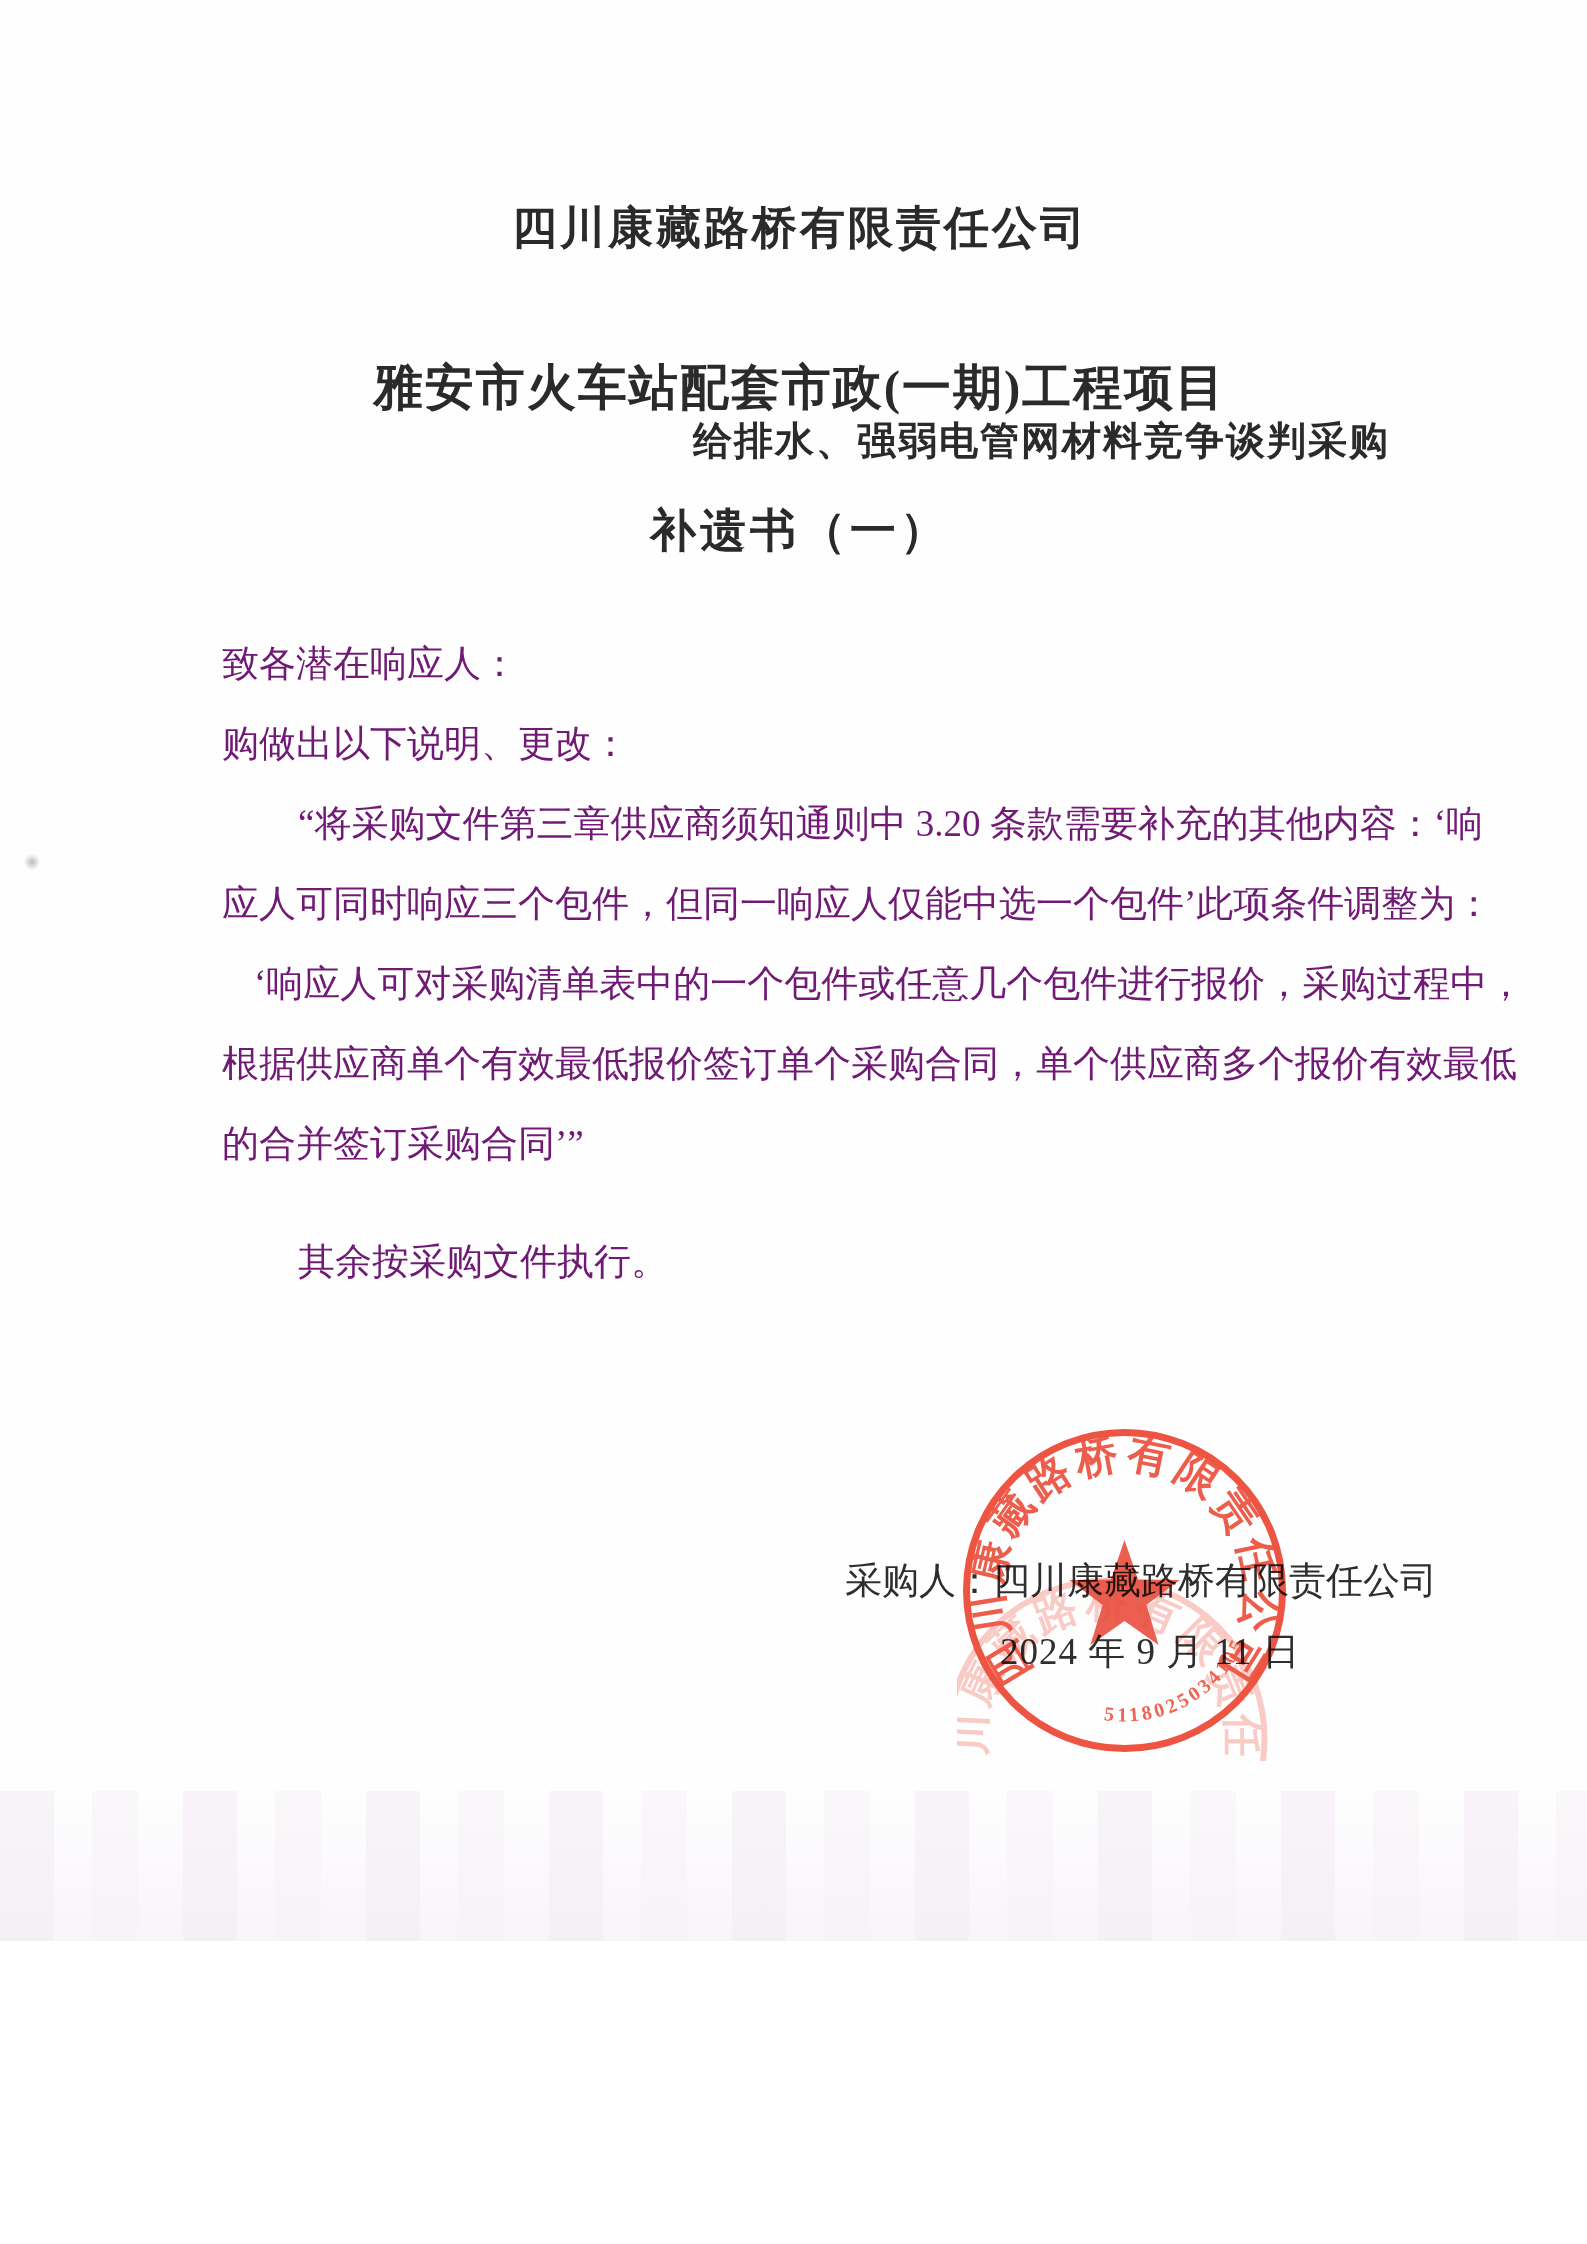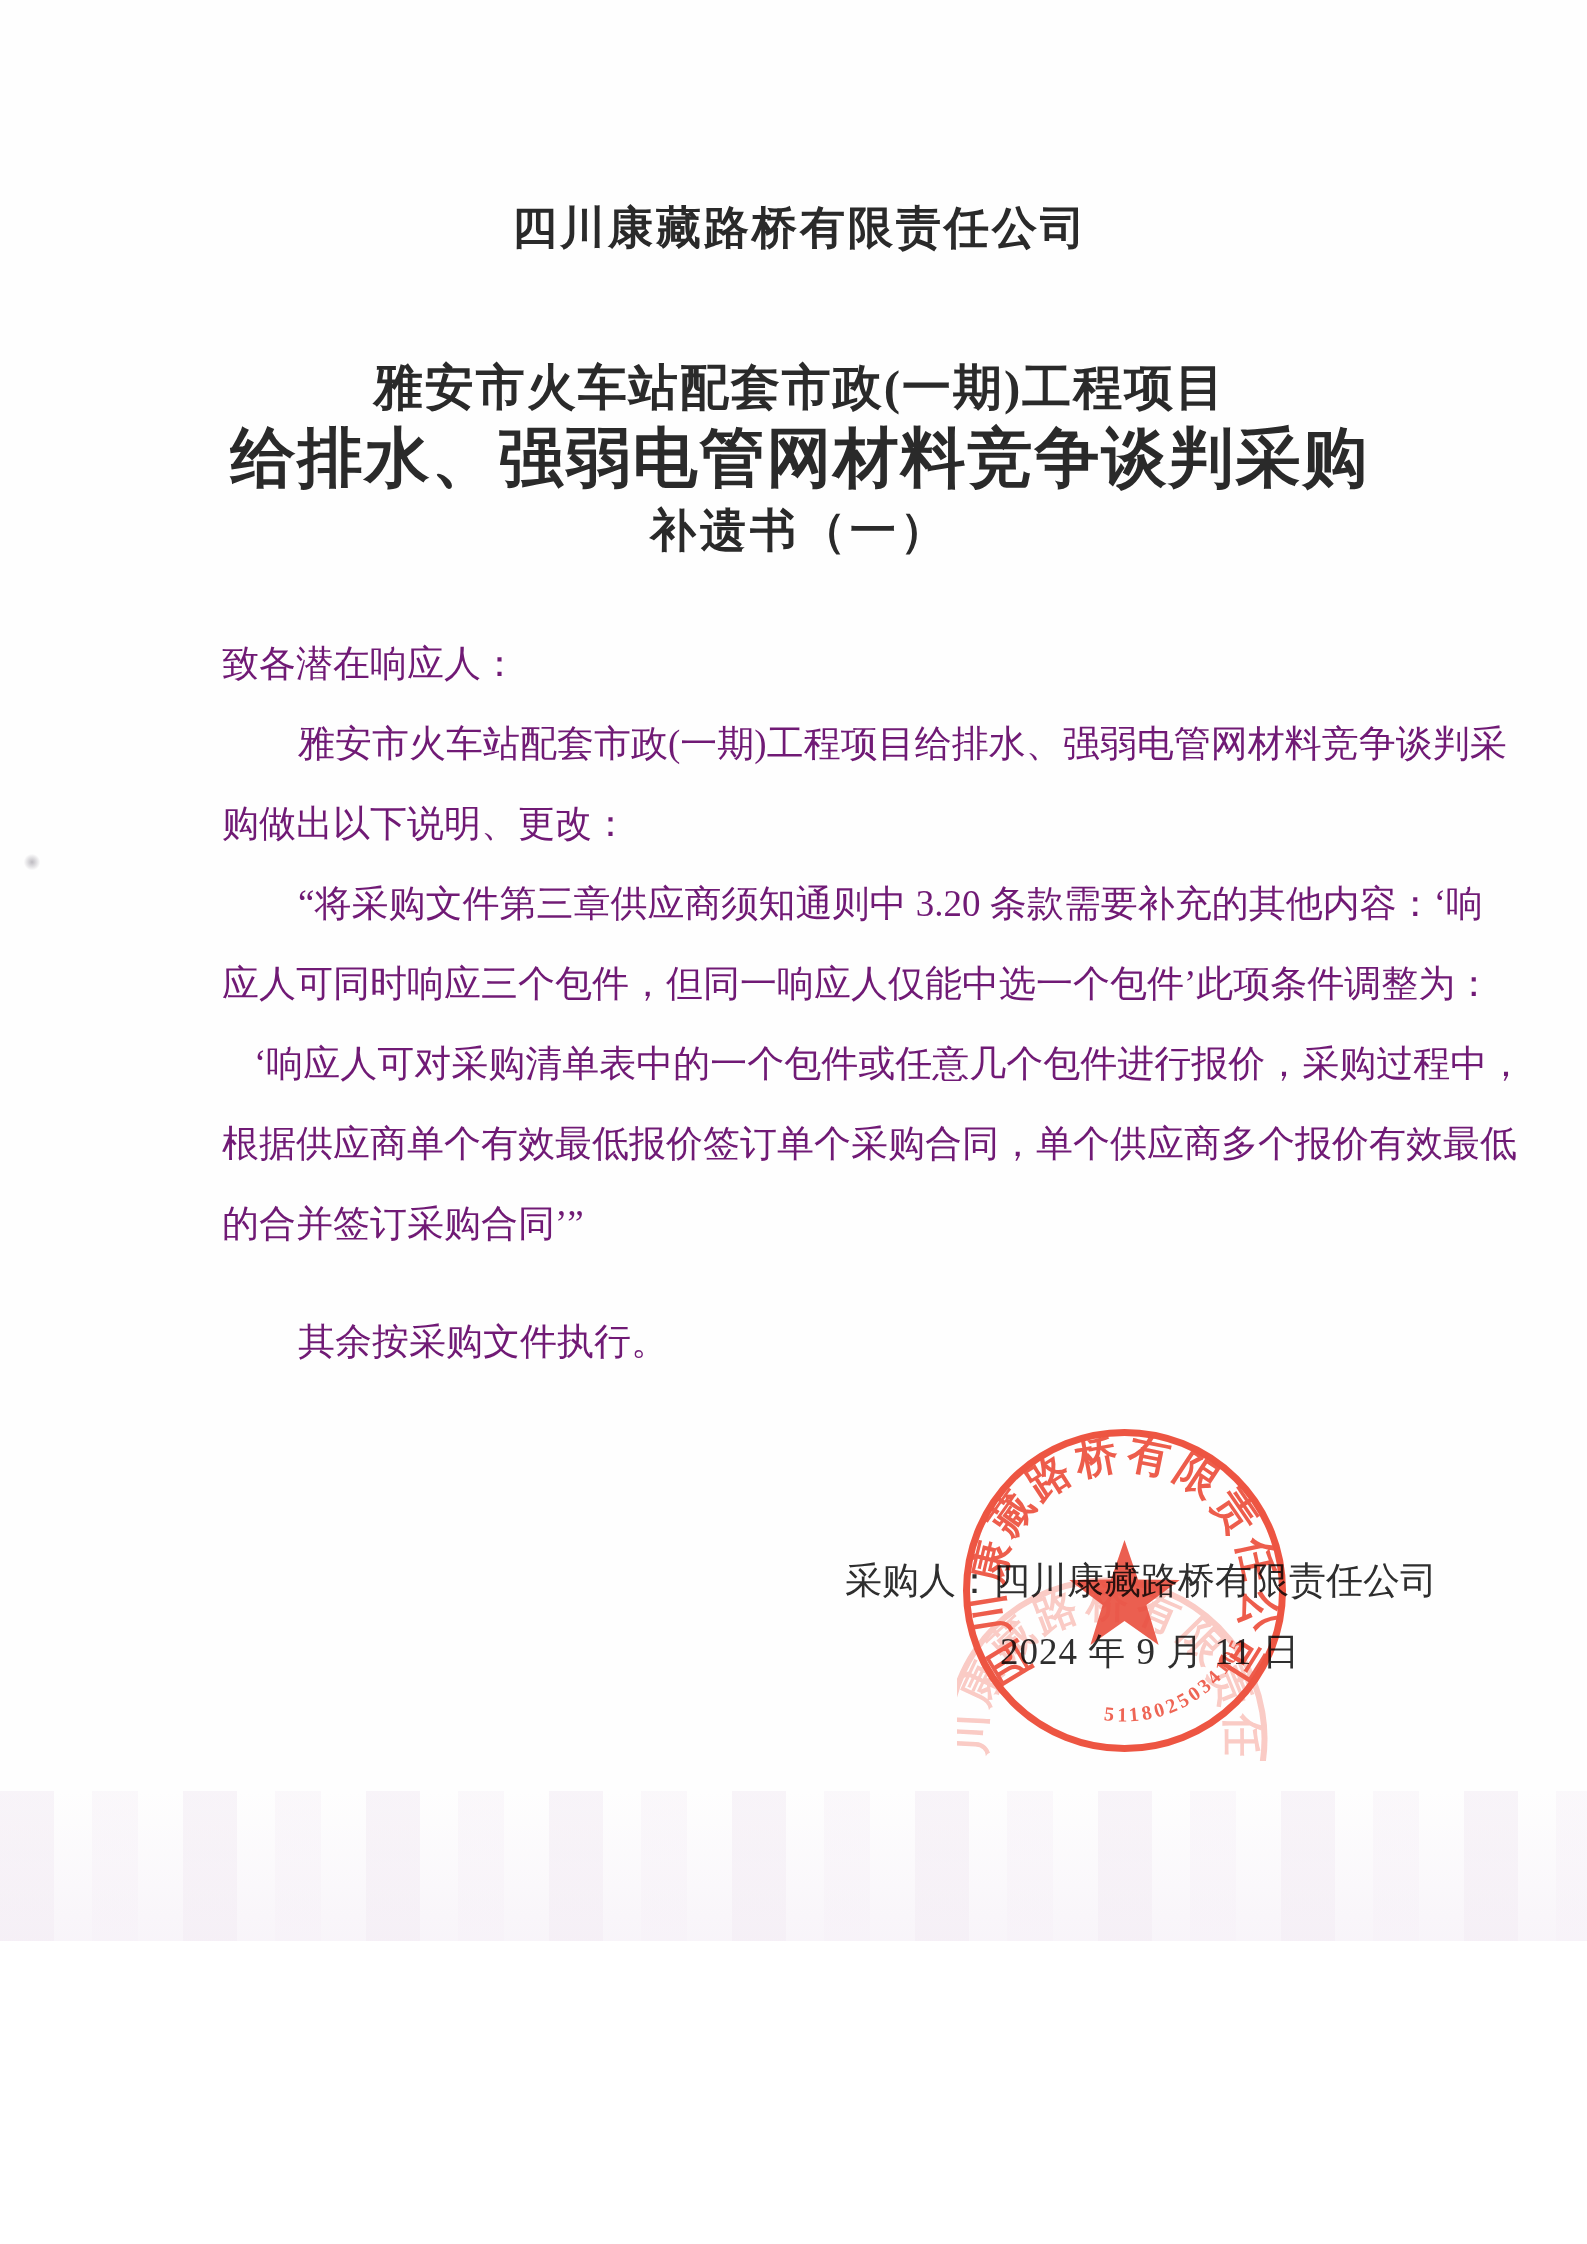--- a/index.html
+++ b/index.html
@@ -12,21 +12,21 @@
     color:#2d2d2d;
   }
   
   .title{
     position:absolute;left:210px;width:1180px;
     text-align:center;font-weight:bold;color:#2a2a2a;
     white-space:nowrap;
   }
   .title-company{top:198px;font-size:45px;letter-spacing:3px;}
   .title-l1{top:330px;font-size:49px;letter-spacing:2px;margin-top:25px;}
-  .title-l2{top:414px;font-size:65px;letter-spacing:2px;}
+  .title-l2{top:414px;font-size:39px;letter-spacing:2px;text-align:right;}
   .title-l3{top:500px;font-size:46px;letter-spacing:4px;}
   
   .body-text{
     position:absolute;left:222px;top:624px;width:1160px;
     font-size:37px;line-height:80px;color:#701a75;
   }
   .line{white-space:nowrap;height:80px;}
   .ind-1{padding-left:32px;}
   .ind-2{padding-left:76px;}
   .gap-before{margin-top:38px;}
@@ -65,21 +65,20 @@
 
 <div class="page">
 
   <div class="title title-company">四川康藏路桥有限责任公司</div>
   <div class="title title-l1">雅安市火车站配套市政(一期)工程项目</div>
   <div class="title title-l2">给排水、强弱电管网材料竞争谈判采购</div>
   <div class="title title-l3">补遗书（一）</div>
 
   <div class="body-text">
     <div class="line">致各潜在响应人：</div>
-    <div class="line ind-2">雅安市火车站配套市政(一期)工程项目给排水、强弱电管网材料竞争谈判采</div>
     <div class="line">购做出以下说明、更改：</div>
     <div class="line ind-2">“将采购文件第三章供应商须知通则中 3.20 条款需要补充的其他内容：‘响</div>
     <div class="line">应人可同时响应三个包件，但同一响应人仅能中选一个包件’此项条件调整为：</div>
     <div class="line ind-1">‘响应人可对采购清单表中的一个包件或任意几个包件进行报价，采购过程中，</div>
     <div class="line">根据供应商单个有效最低报价签订单个采购合同，单个供应商多个报价有效最低</div>
     <div class="line">的合并签订采购合同’”</div>
     <div class="line ind-2 gap-before">其余按采购文件执行。</div>
   </div>
 
   <div class="sign-buyer">采购人：四川康藏路桥有限责任公司</div>

